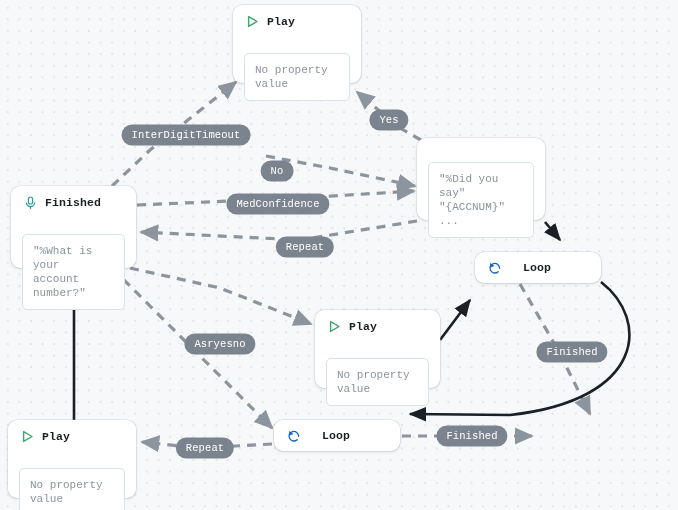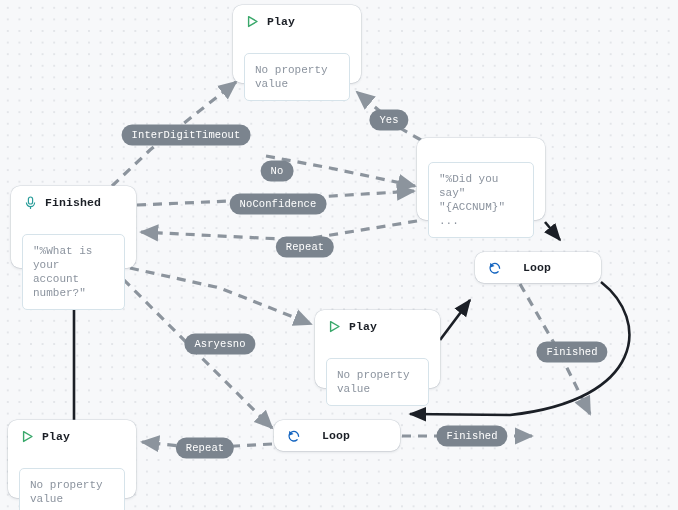--- a/index.html
+++ b/index.html
@@ -209,20 +209,20 @@
         </svg>
       </span>
       <span class="node-title">Loop</span>
     </div>
   </div>
 
 
   <div class="edge-label" style="left:186px; top:135px;">InterDigitTimeout</div>
   <div class="edge-label" style="left:389px; top:120px;">Yes</div>
   <div class="edge-label" style="left:277px; top:171px;">No</div>
-  <div class="edge-label" style="left:278px; top:204px;">NoConfidence</div>
+  <div class="edge-label" style="left:278px; top:204px;">MedConfidence</div>
   <div class="edge-label" style="left:305px; top:247px;">Repeat</div>
   <div class="edge-label" style="left:220px; top:344px;">Asryesno</div>
   <div class="edge-label" style="left:572px; top:352px;">Finished</div>
   <div class="edge-label" style="left:205px; top:448px;">Repeat</div>
   <div class="edge-label" style="left:472px; top:436px;">Finished</div>
 
 </div>
 
 </body></html>

